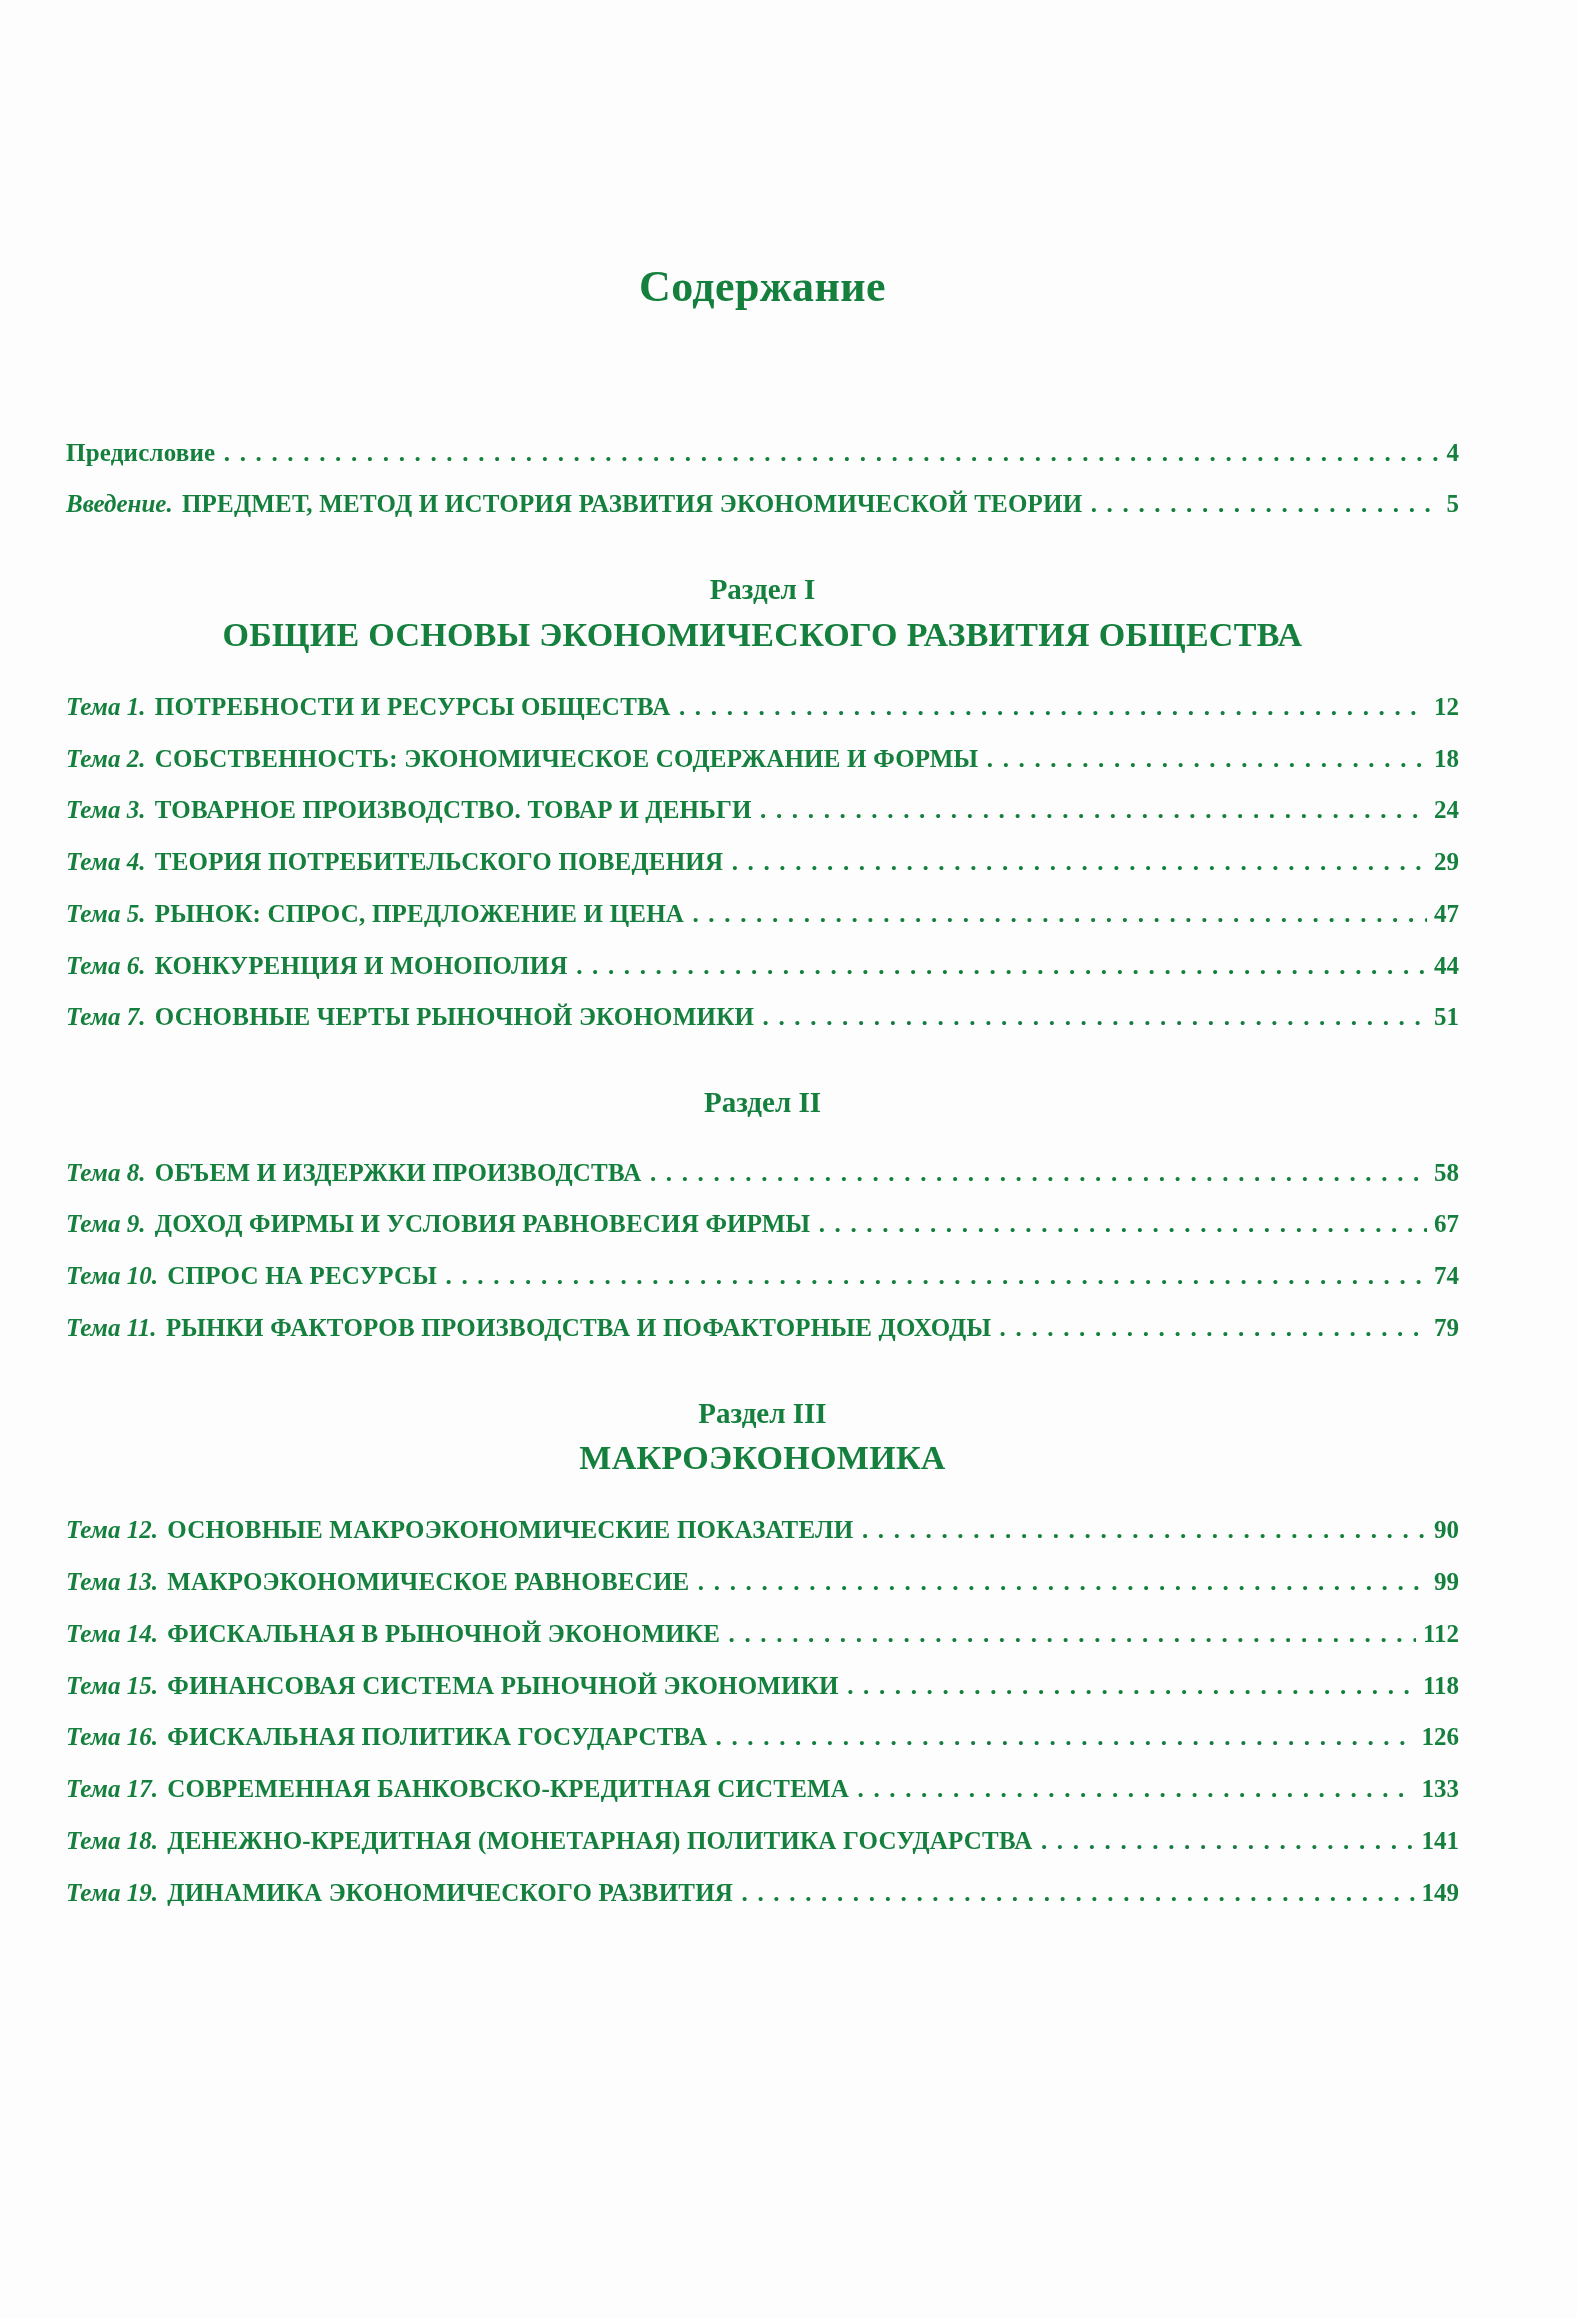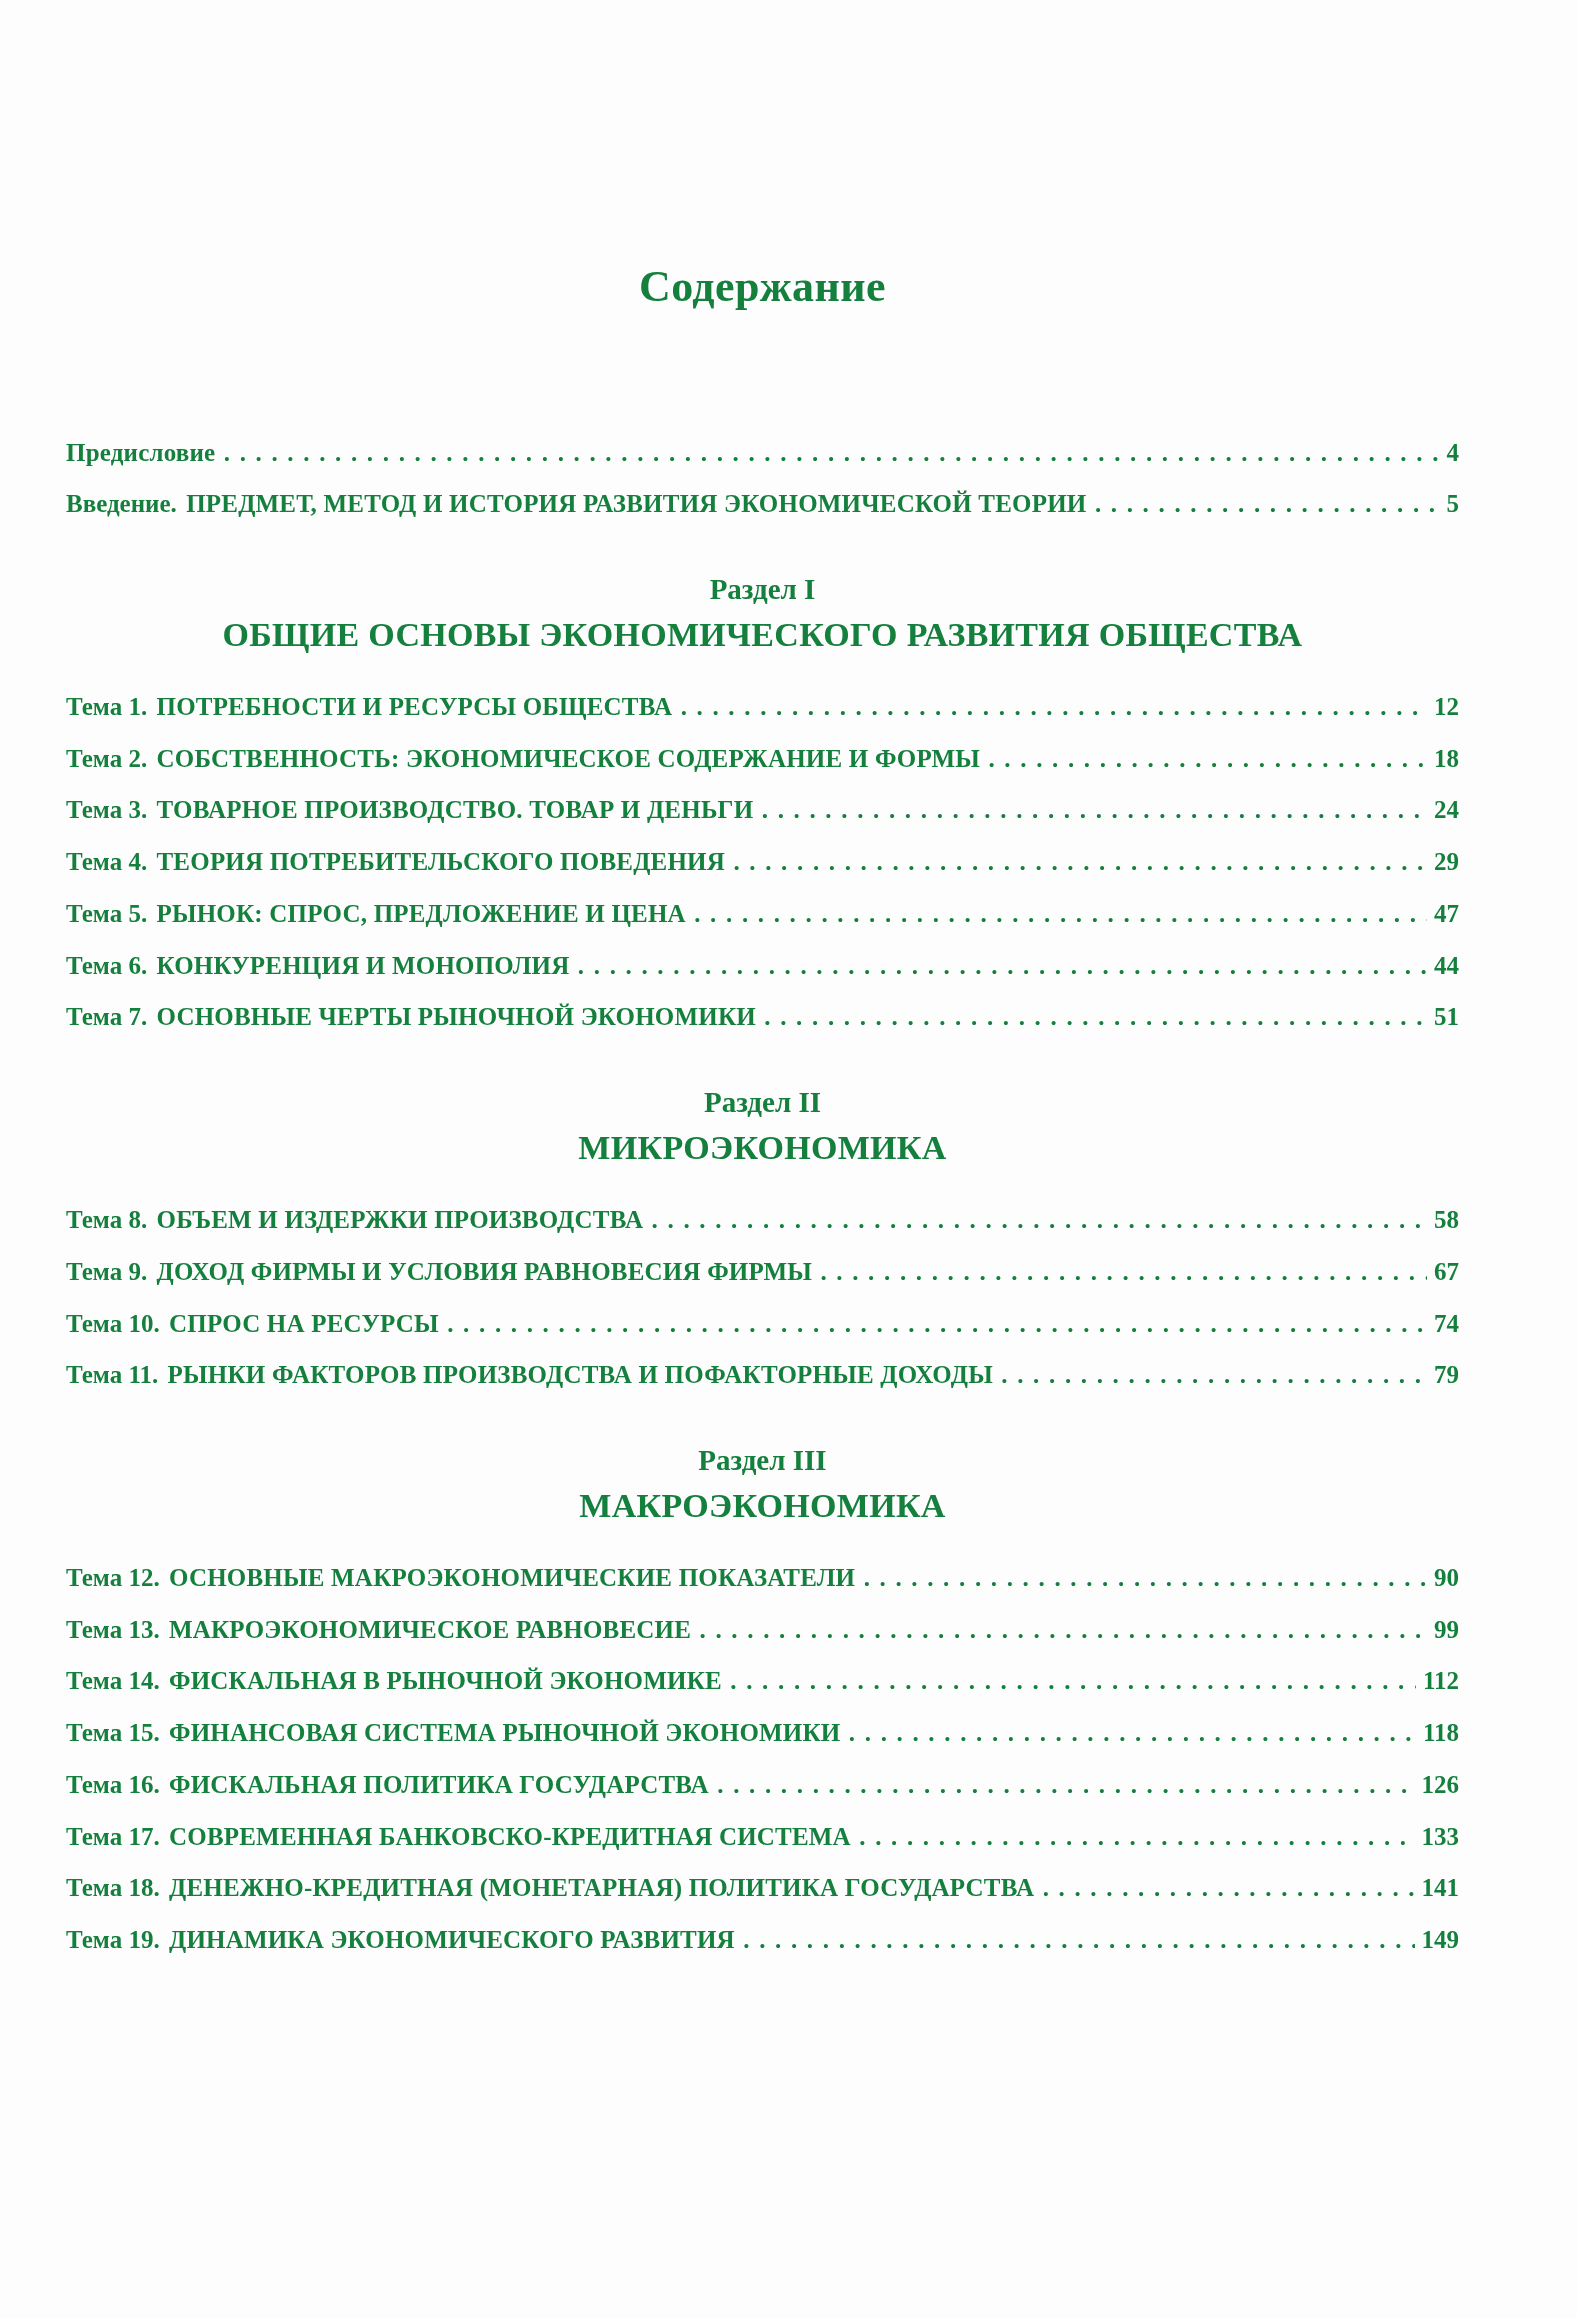--- a/index.html
+++ b/index.html
@@ -28,20 +28,21 @@
   }
   .row {
     display: flex;
     align-items: baseline;
     font-size: 25px;
     line-height: 1.15;
     margin-bottom: 23px;
     white-space: nowrap;
   }
   .pfx {
+    font-style: italic;
     text-align: center;
   }
   .pfx:not(:empty) {
     margin-right: 9.3px;
   }
   .ttl {
     letter-spacing: 0.2px;
   }
   .dots {
     flex: 1 1 auto;
@@ -142,21 +143,20 @@
       <span class="pfx">Тема 7.</span>
       <span class="ttl">ОСНОВНЫЕ ЧЕРТЫ РЫНОЧНОЙ ЭКОНОМИКИ</span>
       <span class="dots"></span>
       <span class="pg">51</span>
     </div>
   </div>
 
   <div class="section">
     <div class="section-heading">
       <div class="section-number">Раздел II</div>
-      <div class="section-title">МИКРОЭКОНОМИКА</div>
     </div>
     <div class="row">
       <span class="pfx">Тема 8.</span>
       <span class="ttl">ОБЪЕМ И ИЗДЕРЖКИ ПРОИЗВОДСТВА</span>
       <span class="dots"></span>
       <span class="pg">58</span>
     </div>
     <div class="row">
       <span class="pfx">Тема 9.</span>
       <span class="ttl">ДОХОД ФИРМЫ И УСЛОВИЯ РАВНОВЕСИЯ ФИРМЫ</span>

